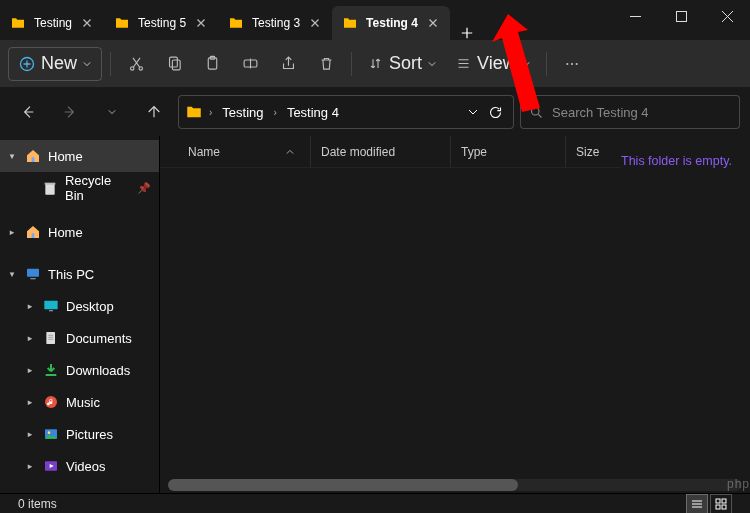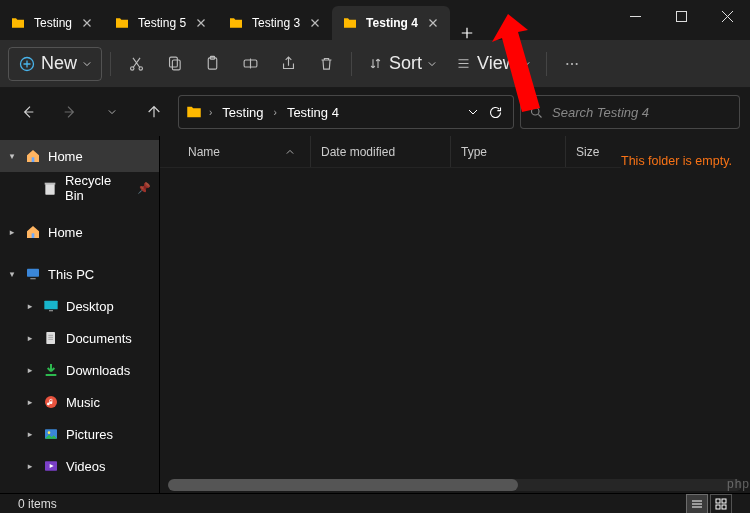--- a/index.html
+++ b/index.html
@@ -18,34 +18,34 @@
 .tbtn { height: 34px; min-width: 34px; display: flex; align-items: center; justify-content: center; border-radius: 4px; padding: 0 8px; gap: 6px; font-size: 18px; opacity: 0.9; }
 .newbtn { border: 1px solid rgba(255,255,255,0.2); padding: 0 10px; }
 .chev { width: 8px; height: 8px; }
 .navbar { height: 48px; background: #191919; display: flex; align-items: center; padding: 0 10px; gap: 6px; }
 .navbtn { width: 36px; height: 36px; display: flex; align-items: center; justify-content: center; opacity: 0.8; }
 .navbtn.disabled { opacity: 0.35; }
 .addr { flex: 1; height: 34px; border: 1px solid rgba(255,255,255,0.2); border-radius: 4px; background: #191919; display: flex; align-items: center; padding: 0 6px; gap: 6px; font-size: 13px; }
 .addr .crumbsep { opacity: 0.6; font-size: 10px; }
 .addr .crumb { padding: 2px 4px; }
 .addr .spacer { flex: 1; }
-.search { width: 220px; height: 34px; border: 1px solid rgba(255,255,255,0.2); border-radius: 4px; background: #191919; display: flex; align-items: center; padding: 0 8px; gap: 8px; color: #888; font-size: 13px; font-style: italic; }
+.search { width: 220px; height: 34px; border: 1px solid rgba(255,255,255,0.2); border-radius: 4px; background: #191919; display: flex; align-items: center; padding: 0 8px; gap: 8px; color: #888; font-size: 13px; }
 .body { flex: 1; display: flex; min-height: 0; background: #191919; }
 .sidebar { width: 160px; background: #191919; border-right: 1px solid #000; overflow-y: auto; font-size: 13px; padding-top: 4px; }
 .srow { display: flex; align-items: center; height: 32px; padding-left: 6px; gap: 6px; }
 .srow.sel { background: #373737; }
 .srow .exp { width: 12px; display: flex; justify-content: center; opacity: 0.7; font-size: 9px; }
 .srow .ic { width: 18px; height: 18px; display: flex; align-items: center; justify-content: center; }
 .srow.indent { padding-left: 24px; }
 .srow .pin { margin-left: auto; margin-right: 8px; opacity: 0.6; font-size: 11px; }
 .content { flex: 1; display: flex; flex-direction: row; background: #191919; position: relative; }
 .cols { display: flex; height: 32px; align-items: center; font-size: 12px; color: #ccc; border-bottom: 1px solid rgba(255,255,255,0.05); }
 .cols .col { padding: 0 10px; border-right: 1px solid rgba(255,255,255,0.08); height: 100%; display: flex; align-items: center; gap: 6px; }
 .cols .col:first-child { flex: 1; padding-left: 28px; }
-.empty { text-align: center; padding-top: 18px; font-size: 12.5px; color: #f97316; }
+.empty { text-align: center; padding-top: 18px; font-size: 12.5px; color: #8b5cf6; }
 .hscroll { position: absolute; bottom: 2px; left: 8px; right: 8px; height: 12px; background: rgba(255,255,255,0.06); border-radius: 6px; }
 .hscroll .thumb { position: absolute; left: 0; top: 0; height: 100%; width: 350px; background: rgba(255,255,255,0.22); border-radius: 6px; }
 .status { height: 20px; background: #191919; border-top: 1px solid #000; display: flex; align-items: center; font-size: 12px; padding: 0 18px; color: #ddd; }
 .status .right { margin-left: auto; display: flex; gap: 2px; }
 .viewbtn { width: 22px; height: 20px; border: 1px solid rgba(255,255,255,0.25); display: flex; align-items: center; justify-content: center; font-size: 10px; }
 .viewbtn.active { background: rgba(255,255,255,0.15); }
 .arrow-overlay { position: absolute; pointer-events: none; top: 0; left: 0; }
 svg { display: block; }
 </style>
 </head>

